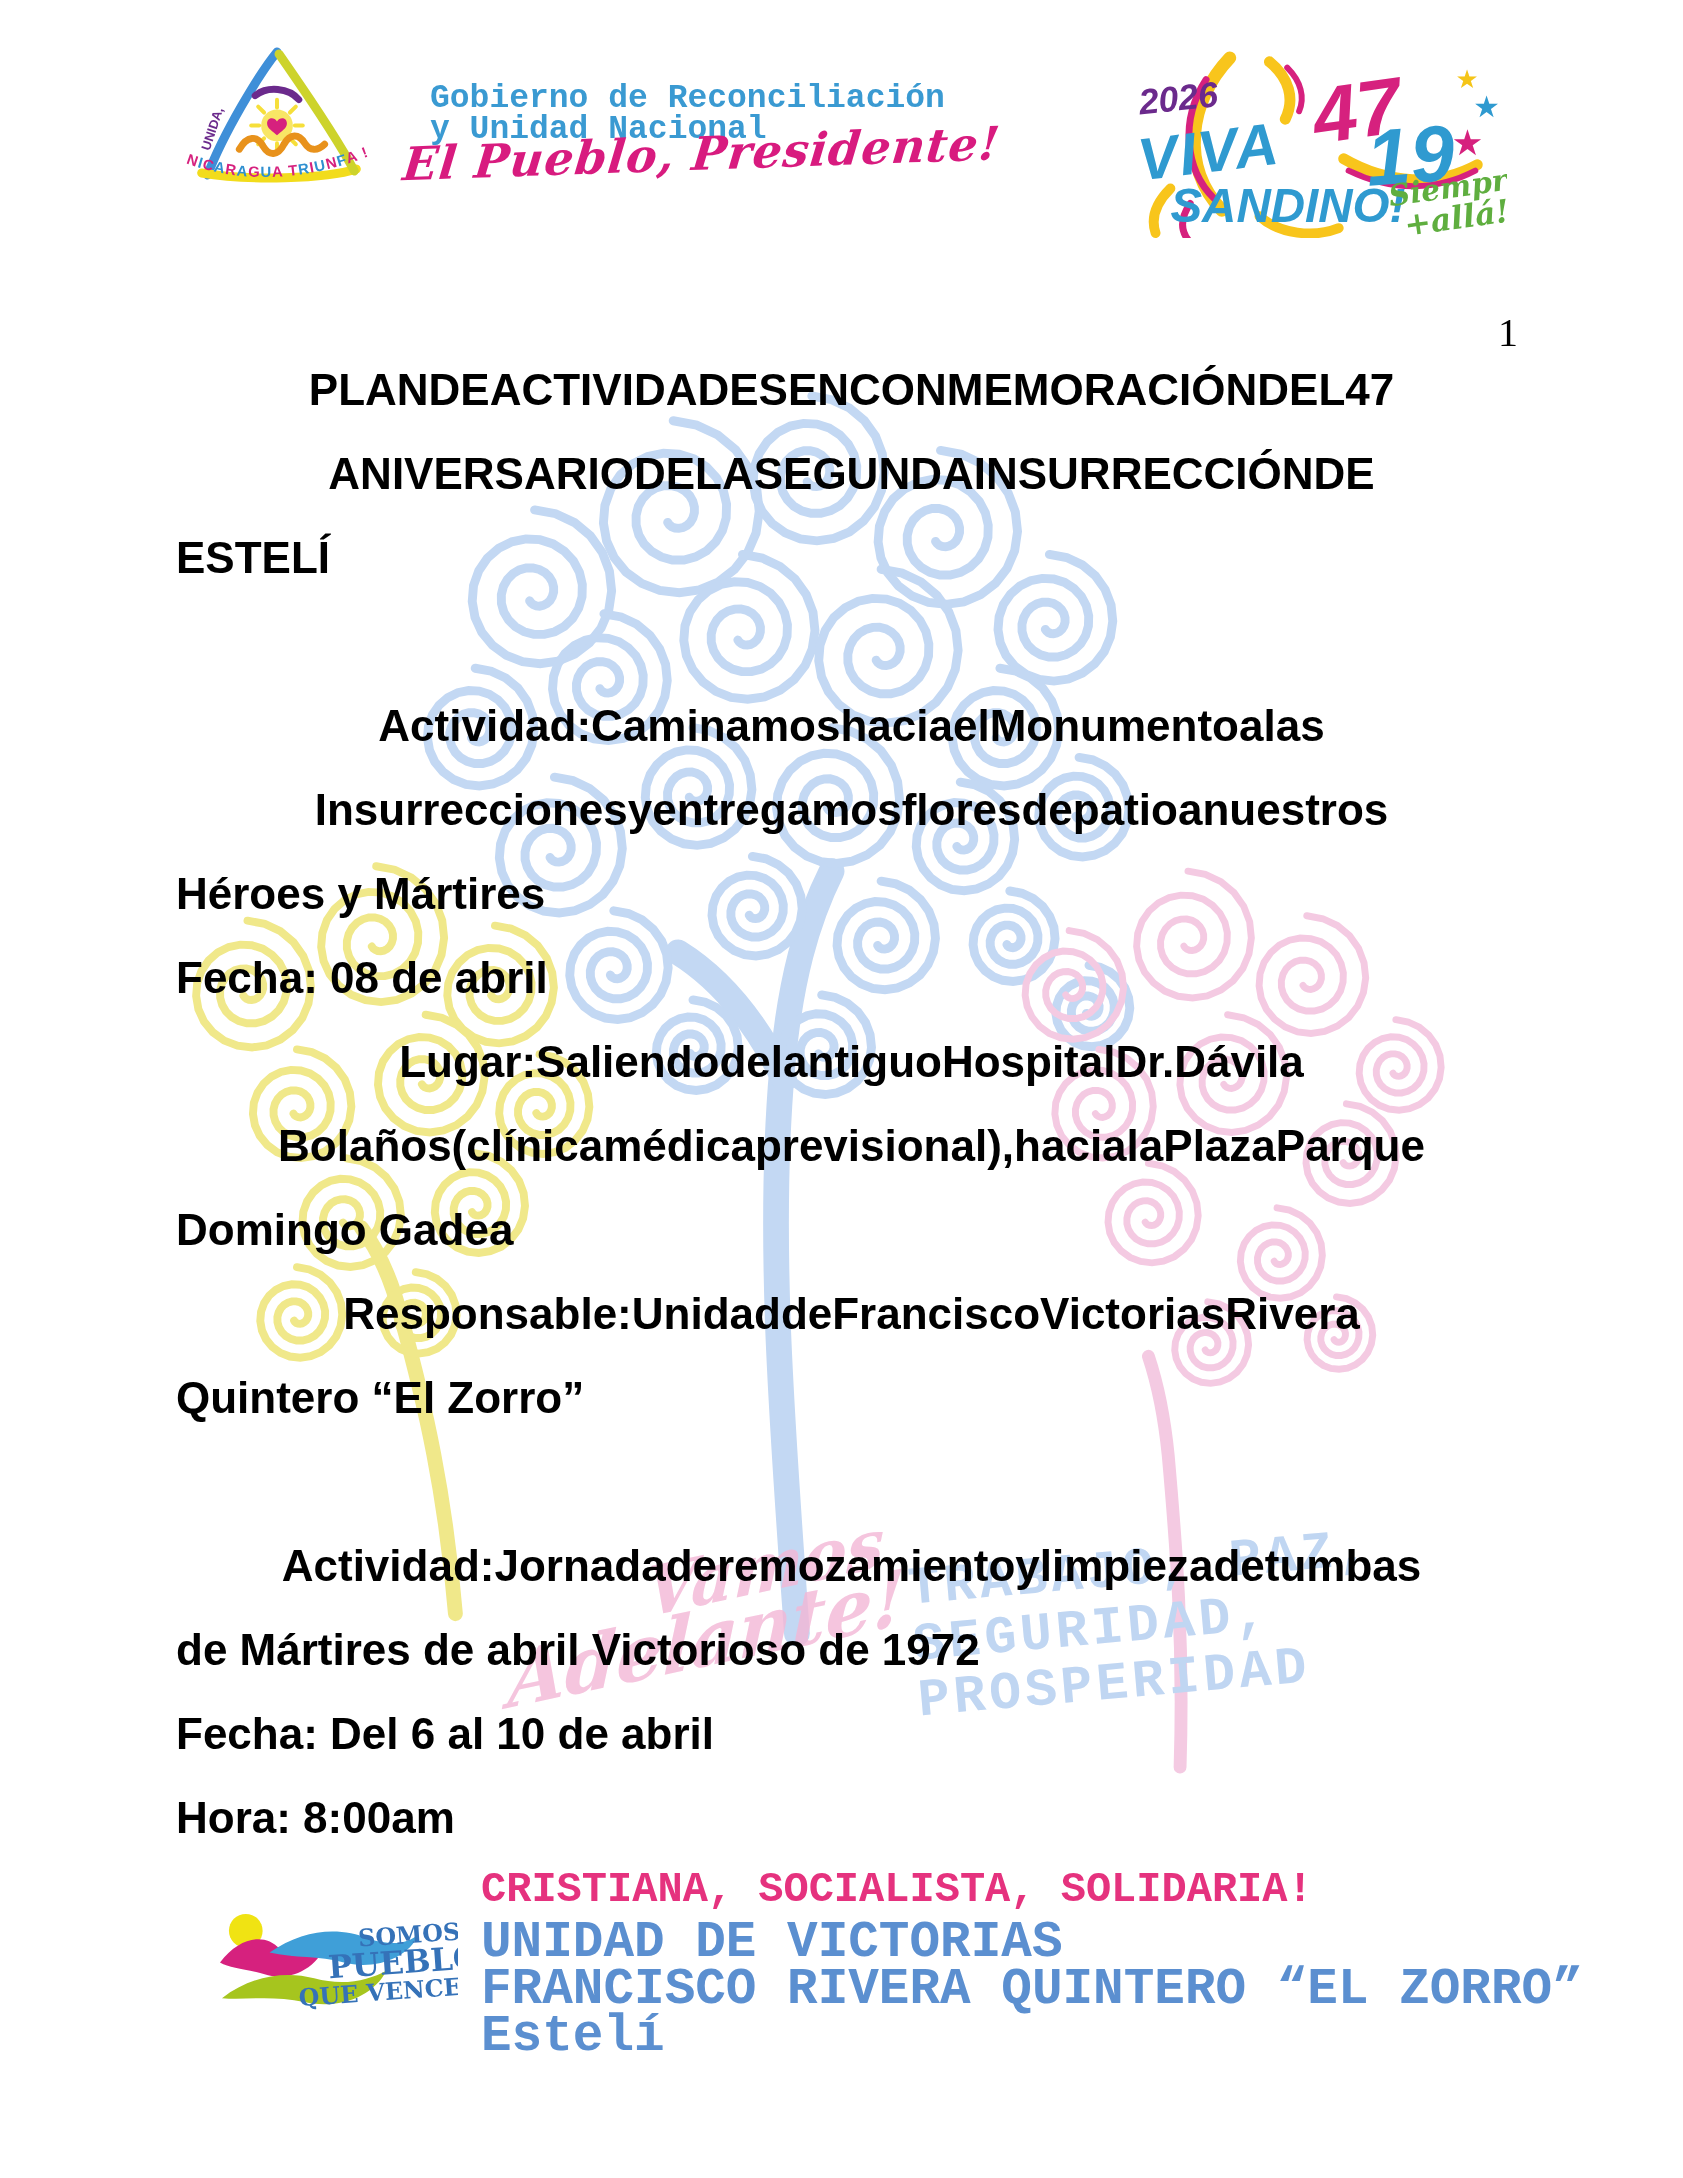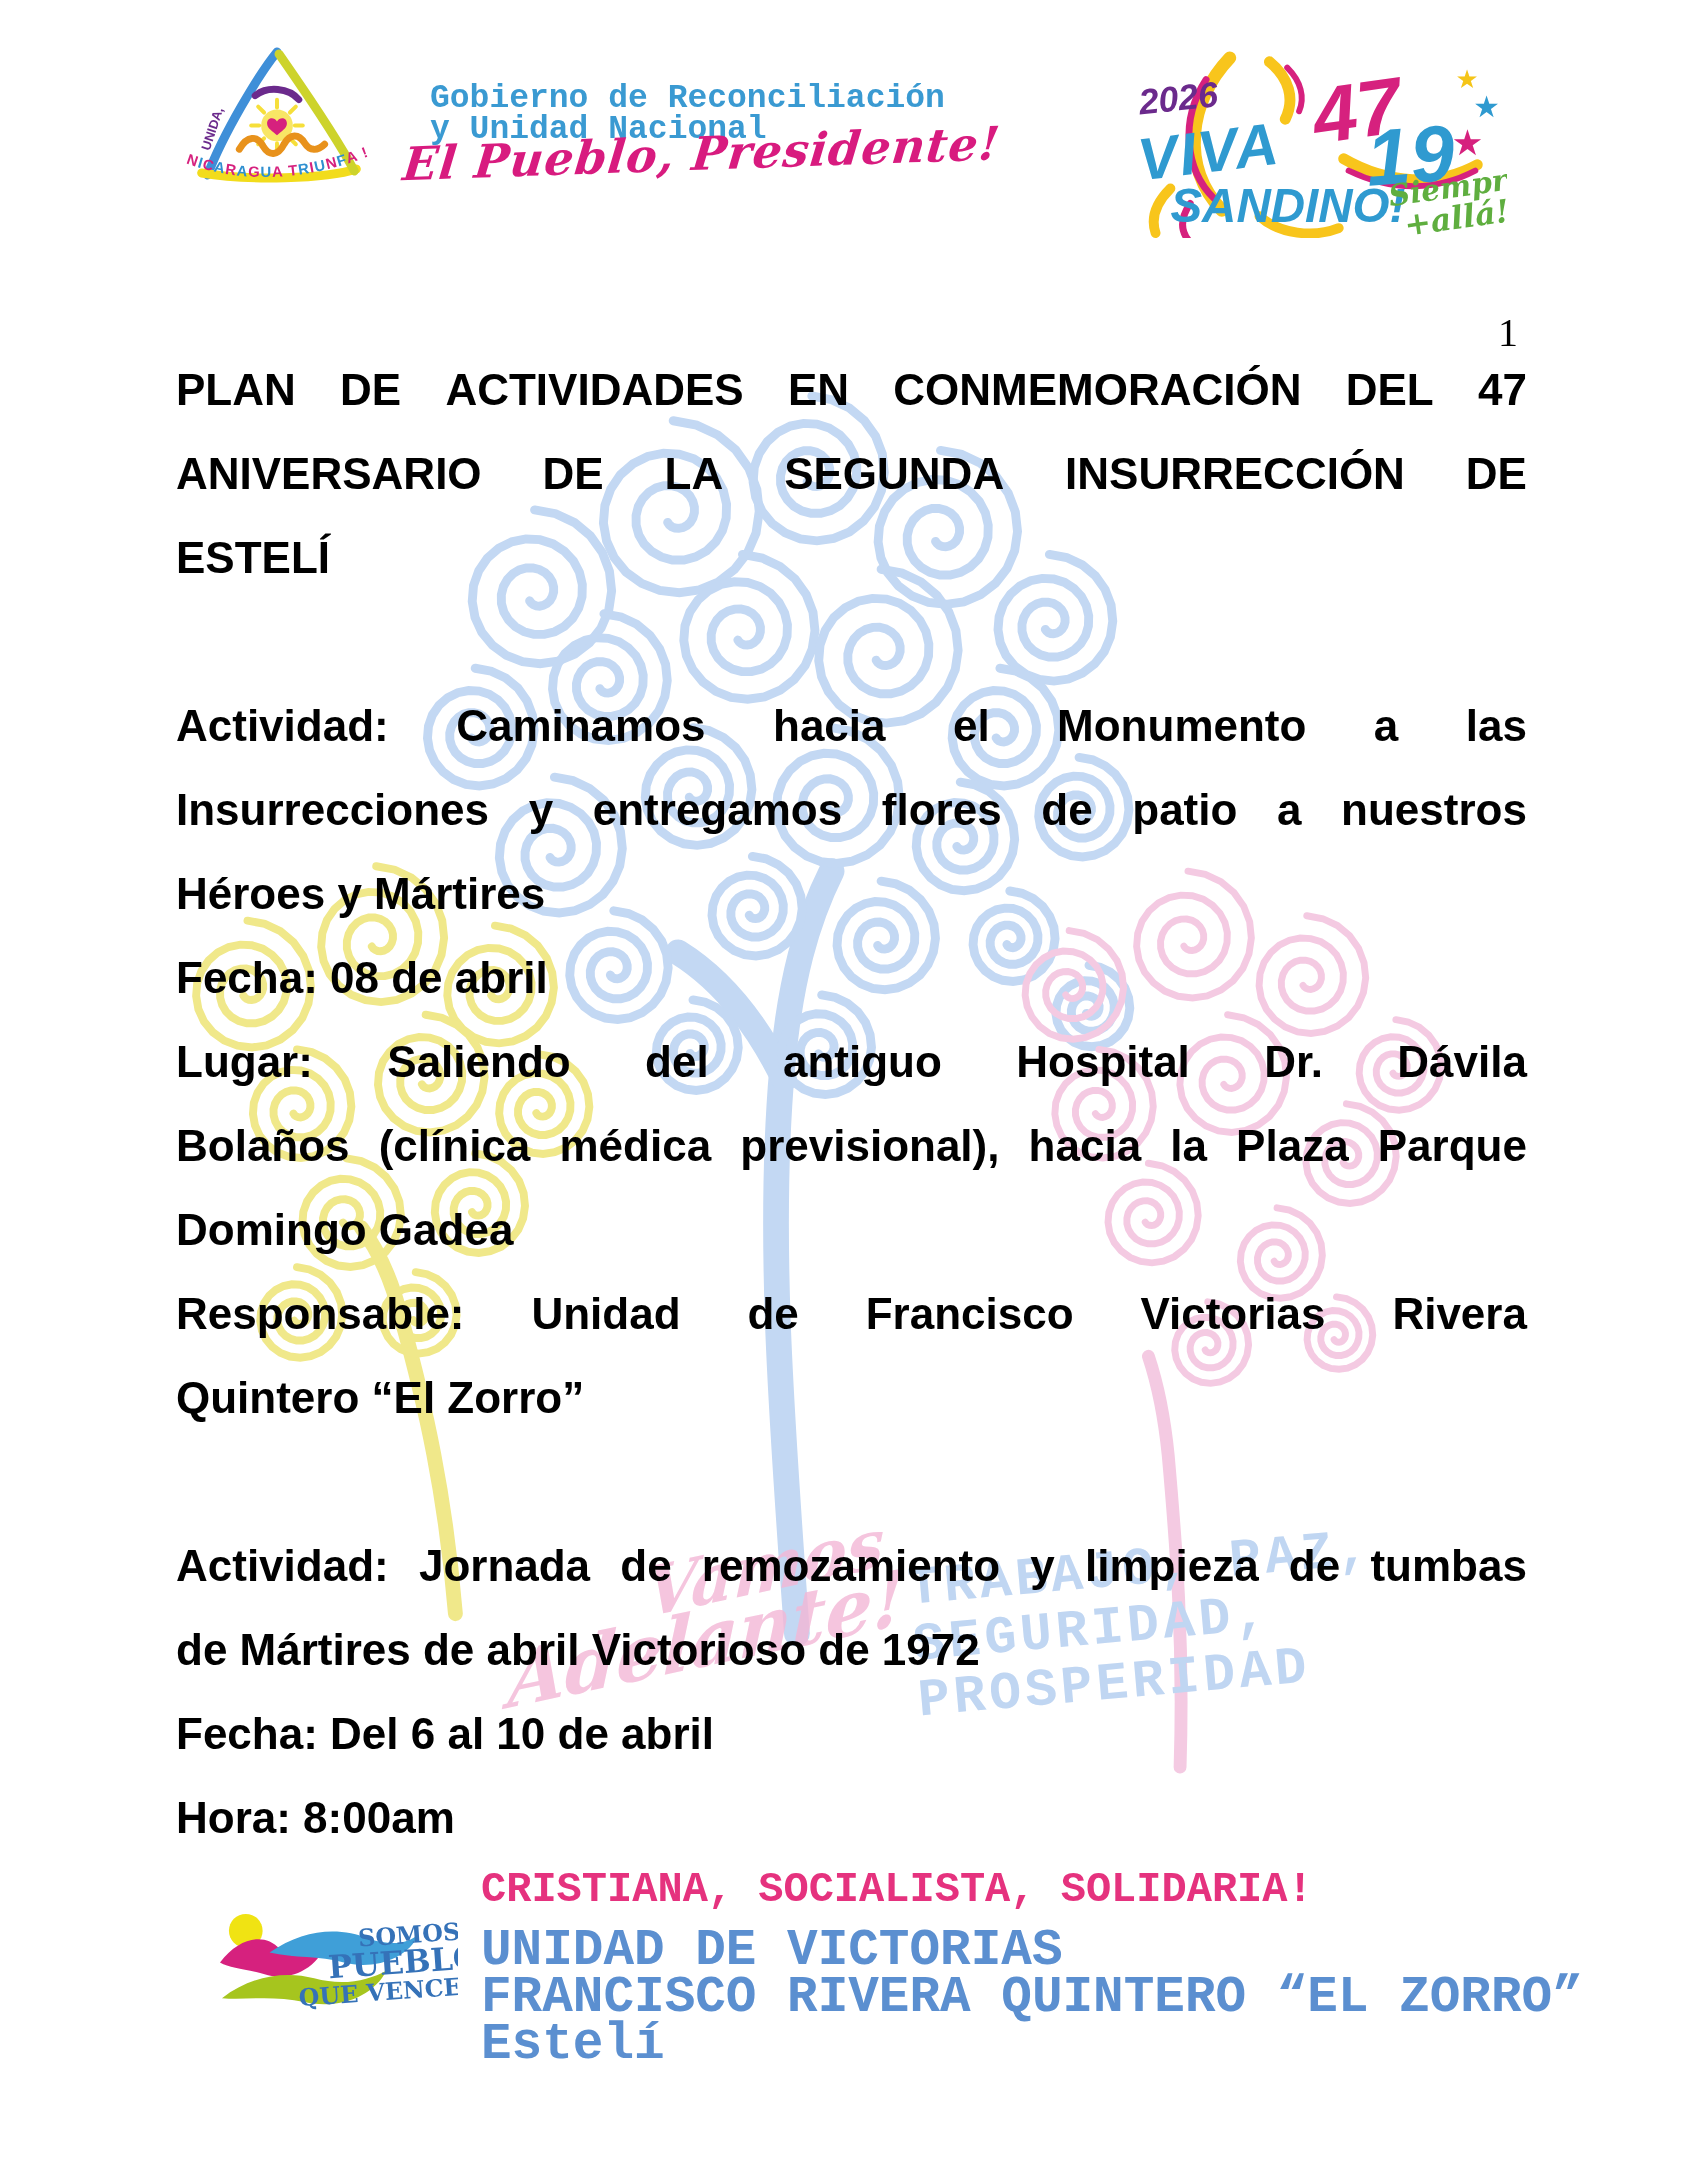--- a/index.html
+++ b/index.html
@@ -34,26 +34,26 @@
      font-size:46px;letter-spacing:1px;transform:rotate(-2deg) skewX(-8deg);
      transform-origin:left top;white-space:nowrap;}
 
   .page-number{position:absolute;left:1485px;top:309px;width:46px;z-index:2;
      font-family:"Liberation Serif", serif;font-size:40px;color:#000;text-align:center;}
 
   
   .doc{position:absolute;left:176px;top:348px;width:1351px;z-index:2;color:#000;
      font-family:"Liberation Sans", sans-serif;font-weight:bold;font-size:44px;}
   .doc .line{height:84px;line-height:84px;white-space:nowrap;overflow:visible;}
-  .doc .line.j{display:flex;justify-content:space-between;}
+  .doc .line.j{display:flex;justify-content:center;}
 
   
   .footer-text{position:absolute;left:481px;top:1865px;z-index:2;white-space:nowrap;
      font-family:"Liberation Mono", monospace;font-weight:bold;}
-  .footer-text .f1{font-size:42px;line-height:50px;color:#e5327e;margin-bottom:12px;}
+  .footer-text .f1{font-size:42px;line-height:50px;color:#e5327e;margin-bottom:4px;}
   .footer-text .fb{font-size:51px;line-height:47px;color:#5b8fd0;}
 
   svg text{font-family:"Liberation Sans", sans-serif;}
   .slab{font-family:"DejaVu Serif", serif;font-weight:bold;}
   .scriptg{font-family:"DejaVu Serif", serif;font-style:italic;font-weight:bold;}
 </style>
 </head>
 <body>
 
 <div class="page">

